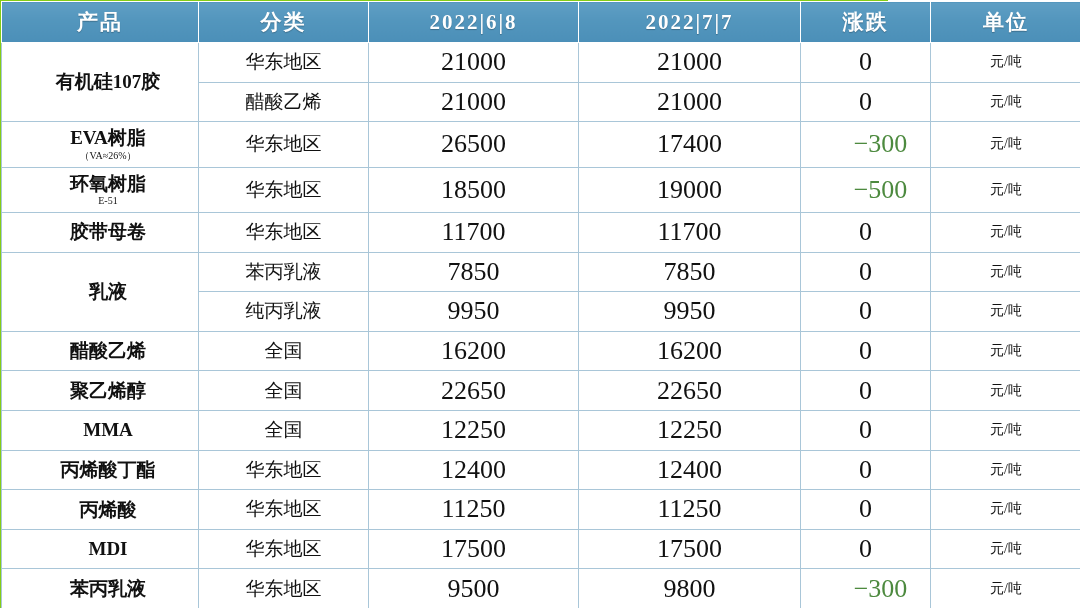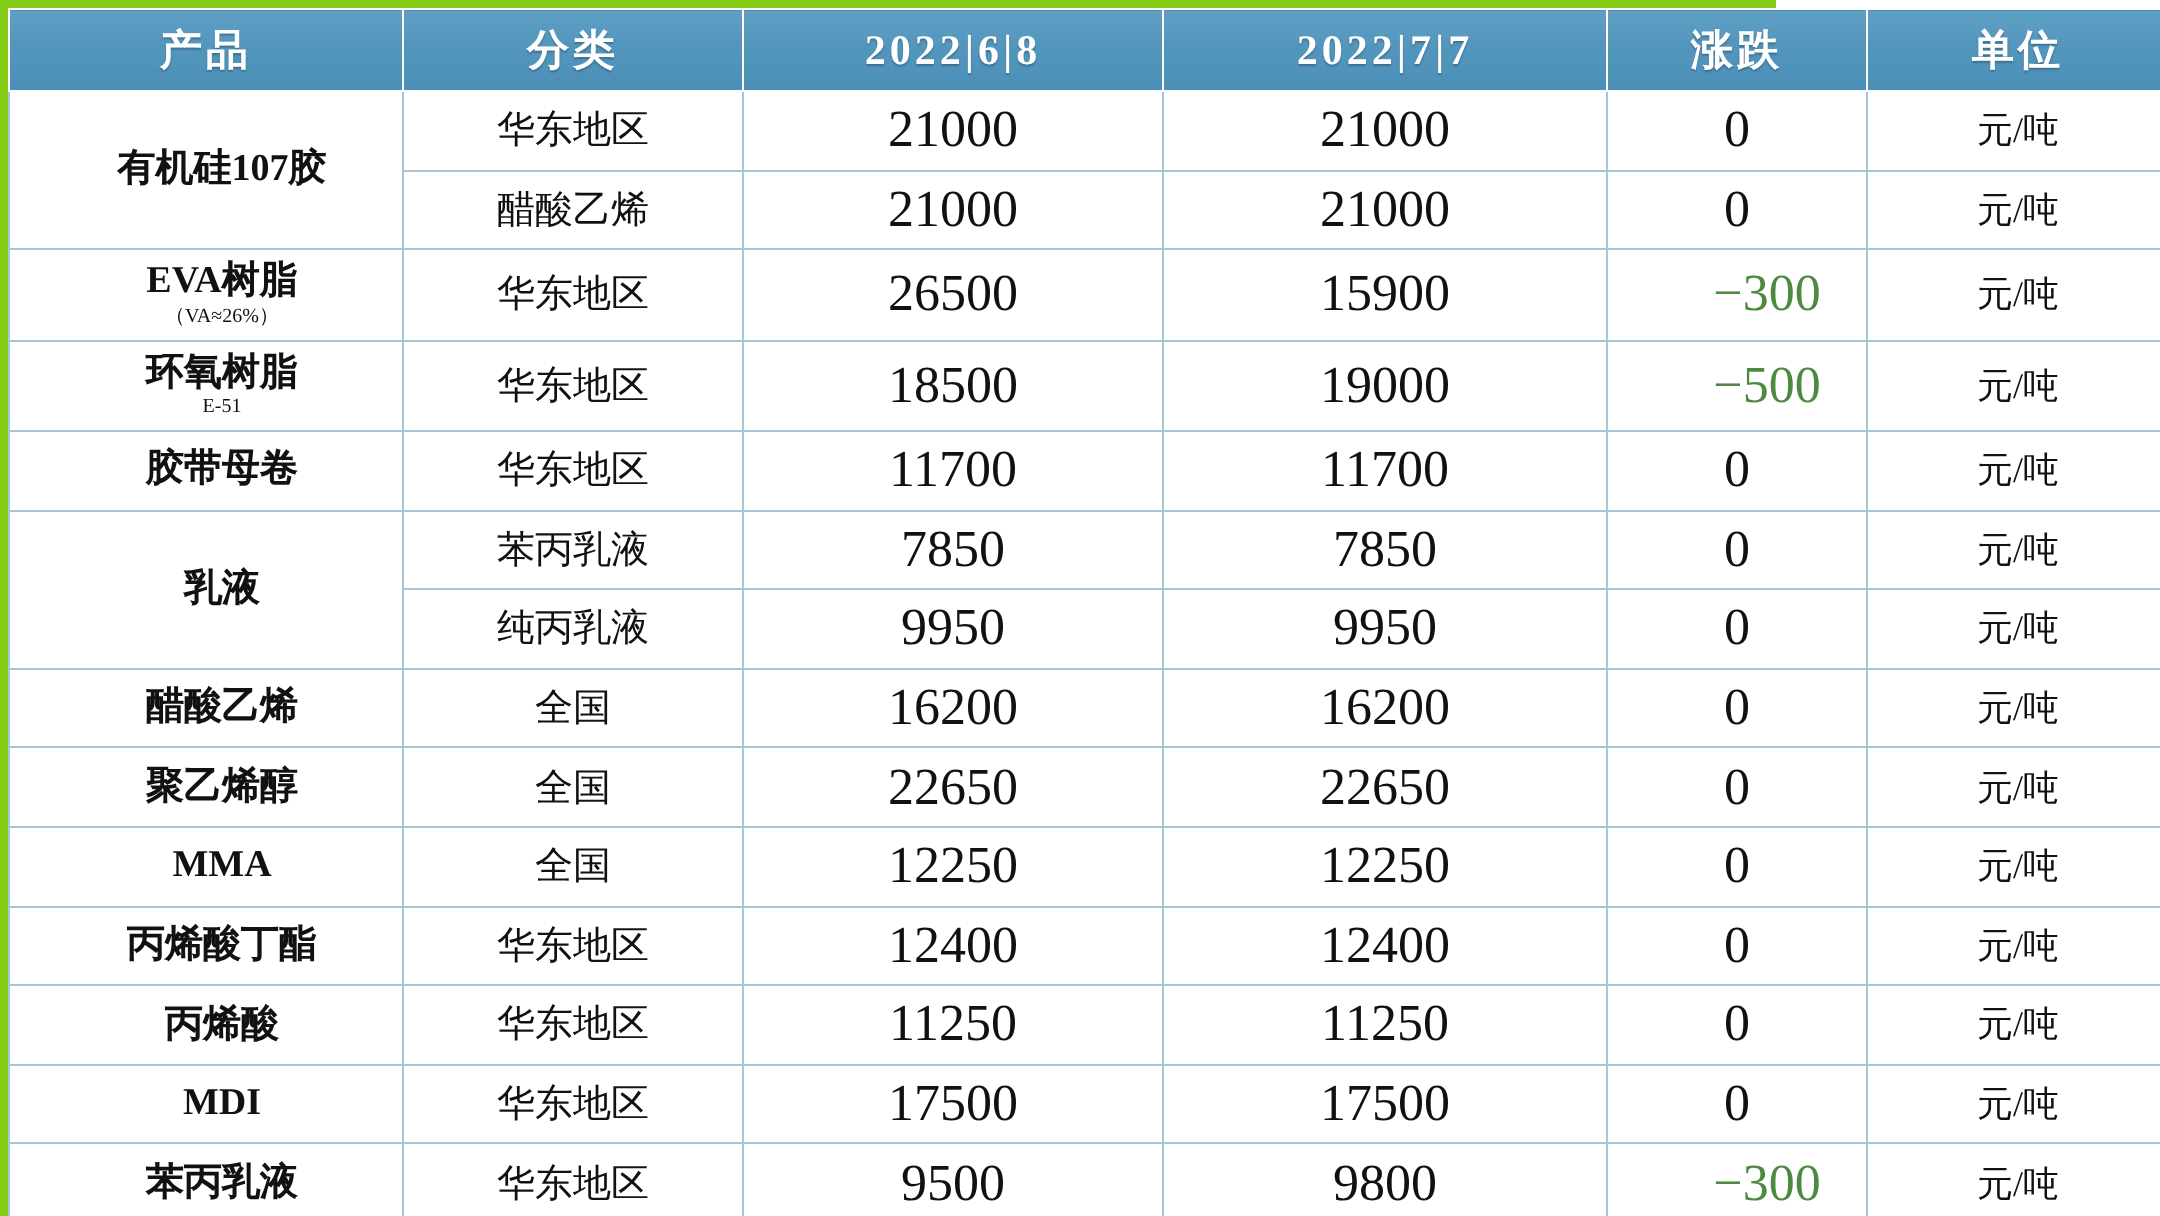--- a/index.html
+++ b/index.html
@@ -70,24 +70,24 @@
     font-size: 26px;
   }
   tbody td.change-neg {
     color: #4d8a3f;
     padding-left: 34px;
   }
   tbody td.change-zero {
     color: #111111;
   }
   tbody td.unit {
-    font-size: 18px;
+    font-size: 14px;
   }
   .table-wrap {
-    border: 4px solid #84cc16;
+    border: 1px solid #84cc16;
     box-sizing: border-box;
     width: 888px;
     height: 608px;
   }
 </style>
 </head>
 <body>
 
 <div class="table-wrap">
 <table id="price-table">
@@ -122,21 +122,21 @@
           <td>醋酸乙烯</td>
           <td class="num">21000</td>
           <td class="num">21000</td>
           <td class="num change-zero">0</td>
           <td class="unit">元/吨</td>
         </tr>
         <tr>
           <td class="product"><span>EVA树脂</span><span class="sub">（VA≈26%）</span></td>
           <td>华东地区</td>
           <td class="num">26500</td>
-          <td class="num">15900</td>
+          <td class="num">17400</td>
           <td class="num change-neg">−300</td>
           <td class="unit">元/吨</td>
         </tr>
         <tr>
           <td class="product"><span>环氧树脂</span><span class="sub">E-51</span></td>
           <td>华东地区</td>
           <td class="num">18500</td>
           <td class="num">19000</td>
           <td class="num change-neg">−500</td>
           <td class="unit">元/吨</td>

